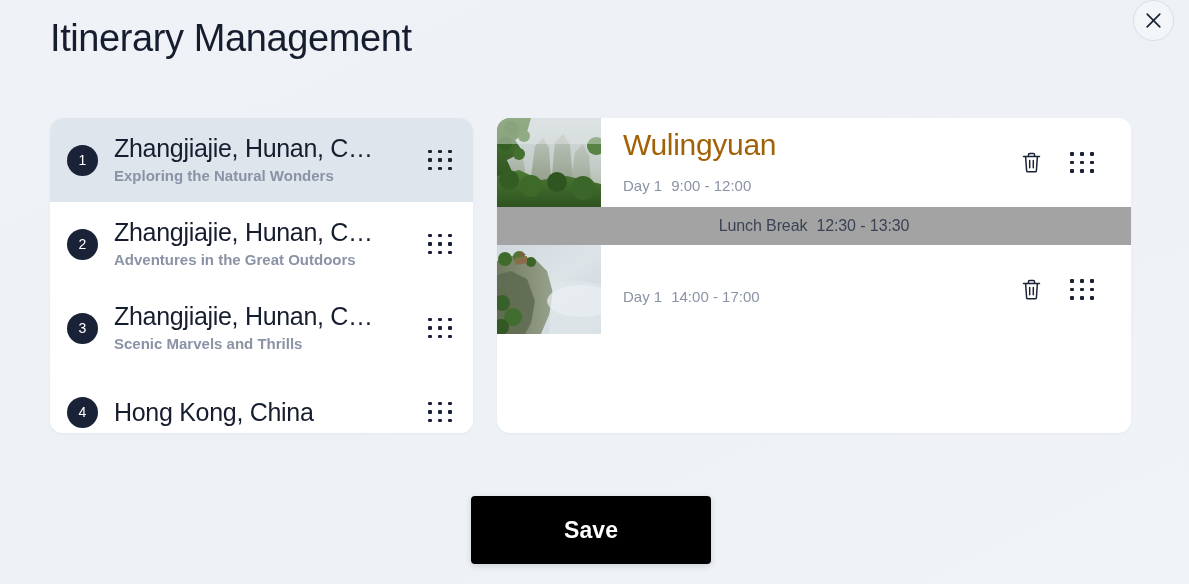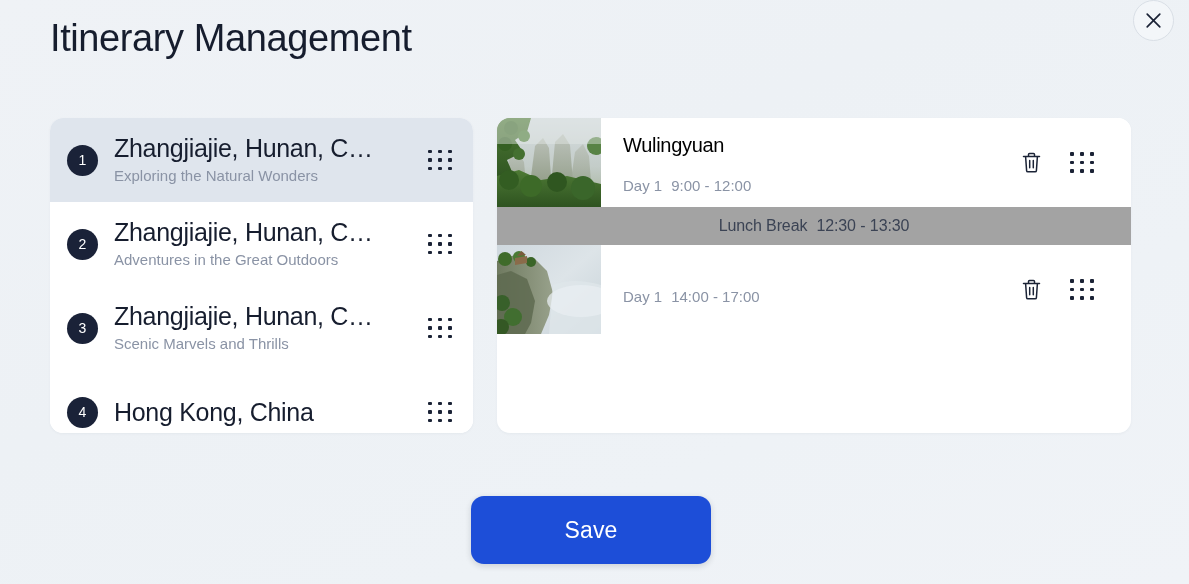--- a/index.html
+++ b/index.html
@@ -98,21 +98,21 @@
     font-size: 25px;
     font-weight: 400;
     color: #161d2e;
     letter-spacing: -0.3px;
     line-height: 31px;
     white-space: nowrap;
     overflow: hidden;
   }
   .item-sub {
     font-size: 15px;
-    font-weight: 400;
+    font-weight: 700;
     color: #8a93a5;
     line-height: 22px;
     margin-top: 1px;
     white-space: nowrap;
     overflow: hidden;
   }
 
   
   .drag-handle {
     flex: 0 0 auto;
@@ -163,23 +163,23 @@
   }
   .thumb svg { display: block; width: 104px; height: 89px; }
 
   .act-texts {
     flex: 1 1 auto;
     min-width: 0;
     margin-left: 22px;
     overflow: hidden;
   }
   .act-title {
-    font-size: 20px;
+    font-size: 30px;
     font-weight: 400;
-    color: #000000;
+    color: #a16207;
     letter-spacing: -0.3px;
     line-height: 32px;
     white-space: nowrap;
   }
   .act-meta {
     font-size: 15px;
     color: #8a93a5;
     line-height: 22px;
     margin-top: 14px;
     white-space: nowrap;
@@ -217,26 +217,26 @@
   .break-row .break-time { margin-left: 9px; }
 
   
   .save-btn {
     position: absolute;
     left: 471px;
     top: 496px;
     width: 240px;
     height: 68px;
     border: none;
-    border-radius: 13px;
-    background: #1d4ed8;
+    border-radius: 4px;
+    background: #000000;
     color: #ffffff;
     font-family: "Liberation Sans", sans-serif;
     font-size: 23px;
-    font-weight: normal;
+    font-weight: bold;
     letter-spacing: 0.1px;
     cursor: pointer;
     box-shadow: 0 2px 6px rgba(22,29,46,0.16);
   }
 </style>
 </head>
 <body>
 
 <h1 class="page-title">Itinerary Management</h1>
 

